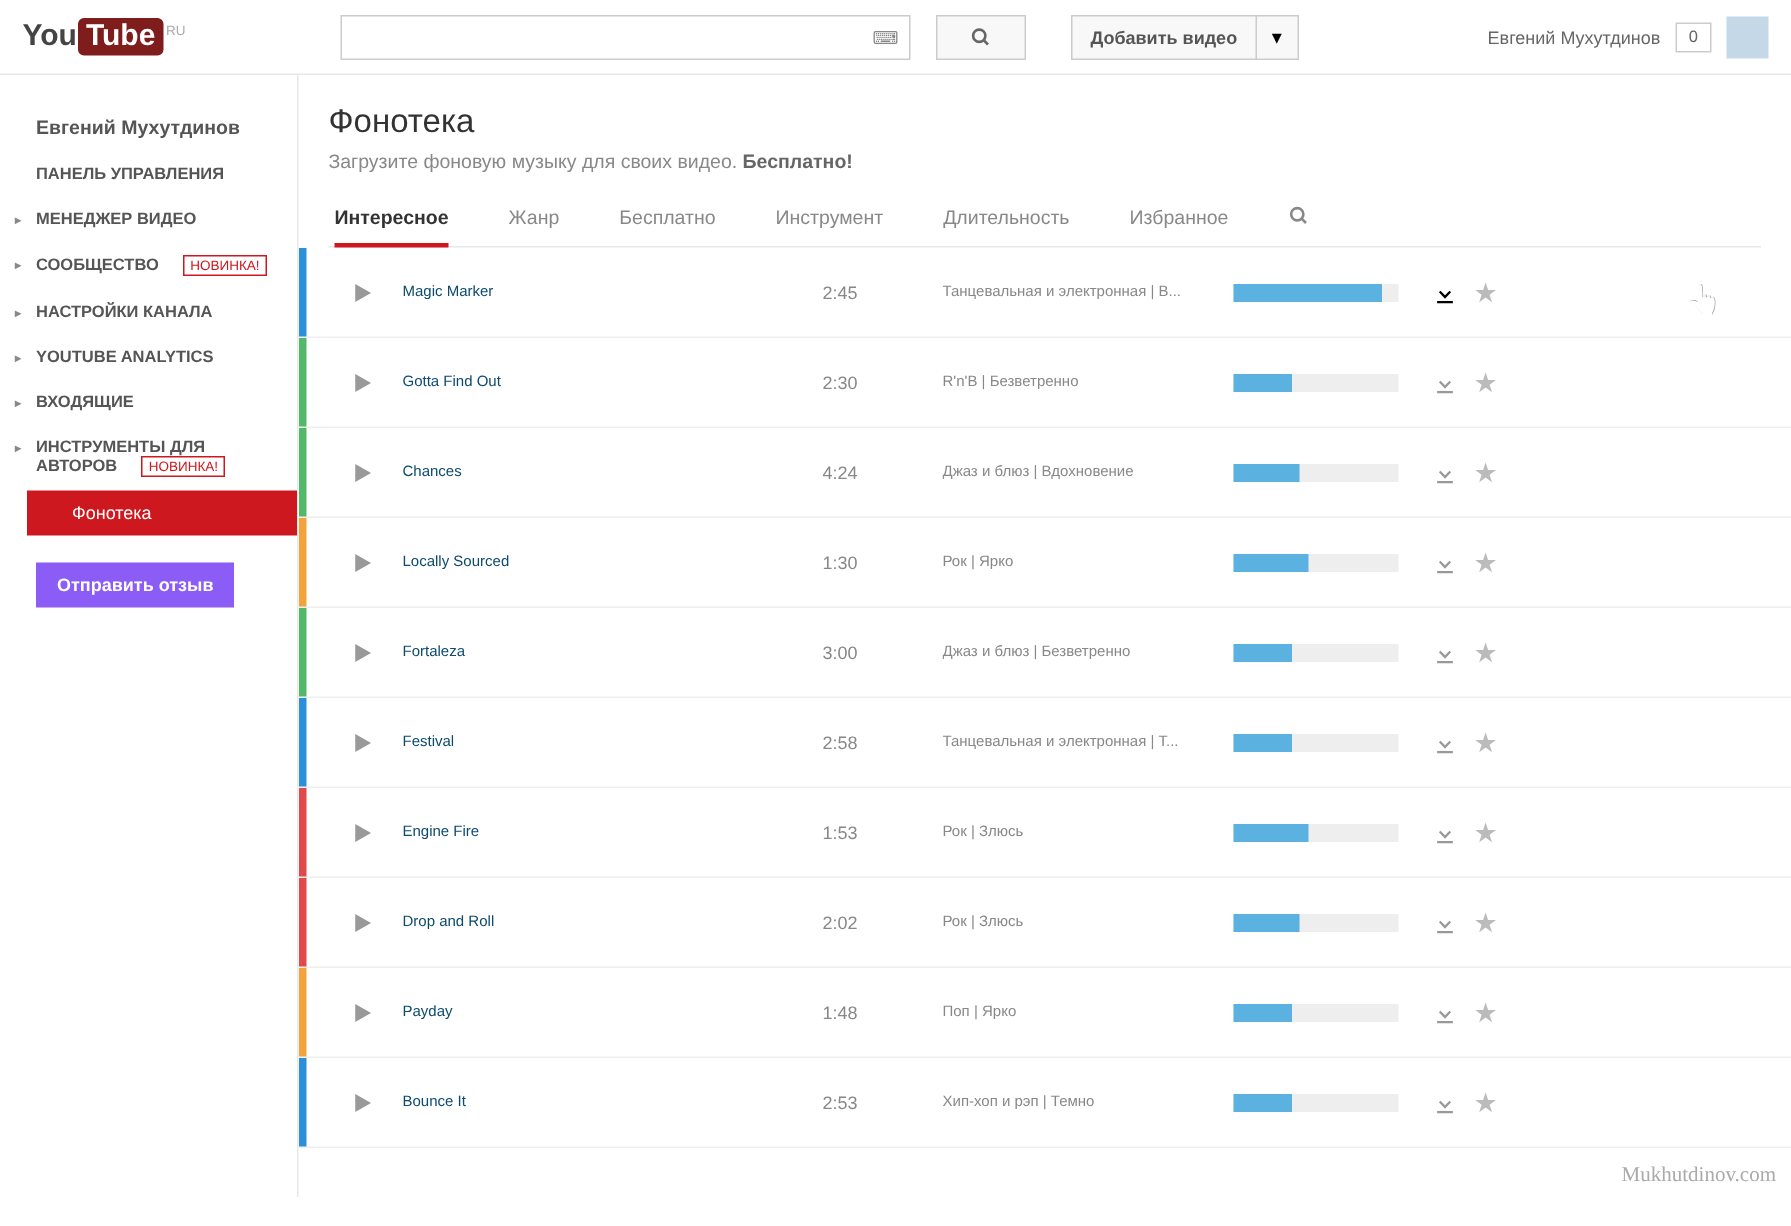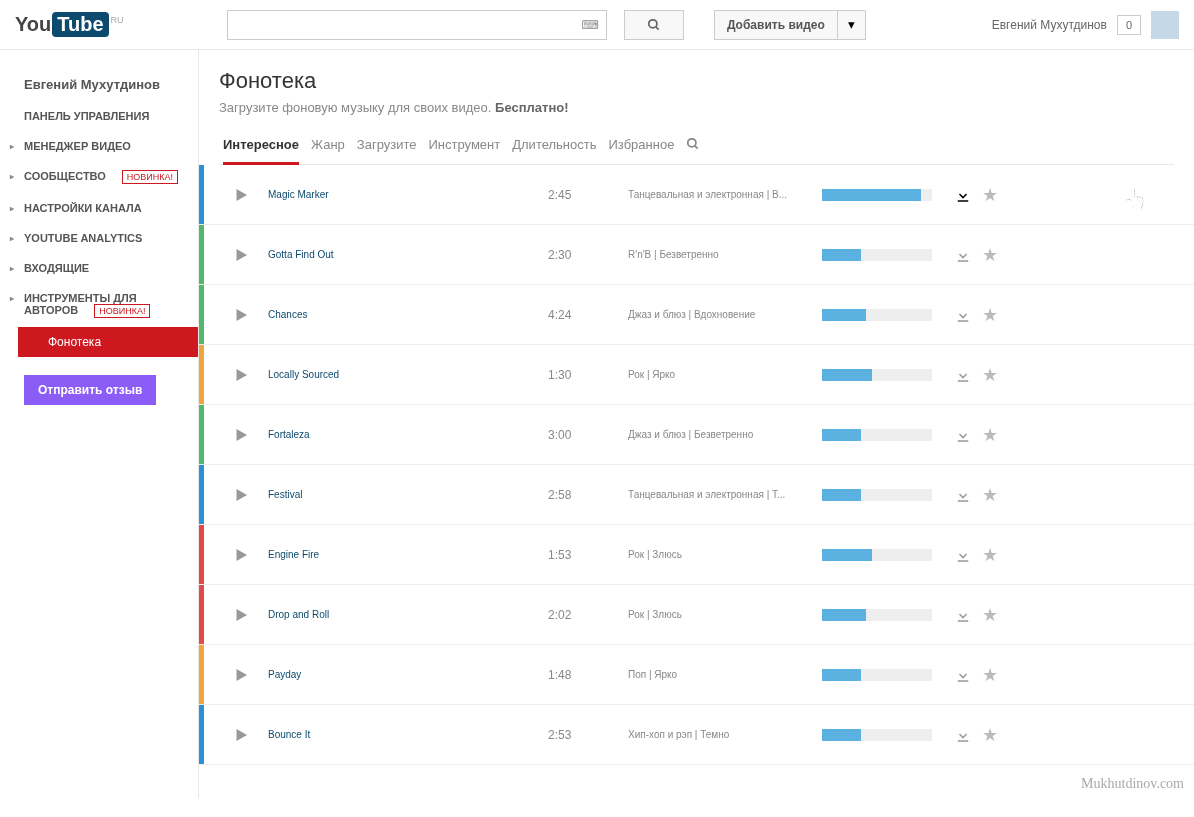--- a/index.html
+++ b/index.html
@@ -1,20 +1,20 @@
 <!DOCTYPE html>
 <html><head>
 <meta charset="utf-8">
 <style>
 * { margin: 0; padding: 0; box-sizing: border-box; }
 body { font-family: Arial, sans-serif; font-size: 13px; background: #fff; color: #333; width: 1194px; }
 .header { height: 50px; border-bottom: 1px solid #e8e8e8; display: flex; align-items: center; padding: 0 15px; }
 .logo { display: flex; align-items: center; margin-right: 25px; }
 .logo-you { color: #444; font-size: 20px; font-weight: bold; }
-.logo-tube { background: #0c4a6e; color: #fff; font-size: 20px; font-weight: bold; padding: 1px 5px; border-radius: 4px; margin-left: 1px; }
+.logo-tube { background: #7f1d1d; color: #fff; font-size: 20px; font-weight: bold; padding: 1px 5px; border-radius: 4px; margin-left: 1px; }
 .logo-ru { color: #aaa; font-size: 9px; position: relative; top: -5px; left: 2px; }
 .search-wrap { display: flex; margin-left: 80px; }
 .search-input { width: 380px; height: 30px; border: 1px solid #ccc; padding: 0 8px; }
 .kb-icon { position: relative; left: -25px; top: 8px; color: #888; font-size: 12px; }
 .search-btn { width: 60px; height: 30px; border: 1px solid #ccc; background: #f8f8f8; cursor: pointer; }
 .upload-wrap { display: flex; margin-left: 30px; }
 .upload-btn { height: 30px; border: 1px solid #ccc; background: #f8f8f8; padding: 0 12px; cursor: pointer; font-size: 12px; font-weight: bold; color: #555; }
 .upload-drop { width: 28px; height: 30px; border: 1px solid #ccc; border-left: none; background: #f8f8f8; cursor: pointer; }
 .user-area { margin-left: auto; display: flex; align-items: center; gap: 10px; }
 .user-name-top { color: #666; font-size: 12px; }
@@ -26,21 +26,21 @@
 .side-item.user { font-size: 13px; }
 .side-item .chev { position: absolute; left: 10px; top: 11px; font-size: 8px; color: #888; }
 .badge-new { display: inline-block; border: 1px solid #cc181e; color: #cc181e; font-size: 9px; padding: 1px 4px; margin-left: 16px; font-weight: normal; }
 .side-sub { background: #cc181e; color: #fff; padding: 8px 12px 8px 30px; font-size: 12px; margin-left: 18px; margin-right: 0; }
 .feedback-btn { margin: 18px 0 0 24px; background: #8b5cf6; color: #fff; border: none; padding: 8px 14px; font-size: 12px; font-weight: bold; cursor: pointer; }
 .main { flex: 1; border-left: 1px solid #e8e8e8; padding: 18px 0 18px 0; position: relative; }
 .main-inner { padding: 0 20px; }
 .title { font-size: 22px; color: #333; margin-bottom: 6px; font-weight: normal; }
 .subtitle { color: #888; font-size: 13px; margin-bottom: 22px; }
 .subtitle strong { color: #666; }
-.tabs { display: flex; gap: 12px; border-bottom: 1px solid #e8e8e8; padding: 0 4px; }
+.tabs { display: flex; gap: 40px; border-bottom: 1px solid #e8e8e8; padding: 0 4px; }
 .tab { padding: 0 0 10px 0; color: #888; font-size: 13px; cursor: pointer; }
 .tab.active { color: #333; font-weight: bold; border-bottom: 3px solid #cc181e; margin-bottom: -1px; }
 .tab-search { color: #888; padding-bottom: 10px; }
 .tracks { position: relative; }
 .scroll-area { max-height: 615px; overflow-y: scroll; }
 .track { display: flex; align-items: center; height: 60px; border-bottom: 1px solid #eee; position: relative; }
 .stripe { width: 5px; height: 100%; }
 .play { margin: 0 18px 0 28px; color: #888; cursor: pointer; }
 .tname { flex: 0 0 280px; font-size: 10px; color: #0c4a6e; }
 .tdur { flex: 0 0 80px; color: #888; font-size: 12px; }
@@ -103,21 +103,21 @@
 
   <div class="main">
     <div class="main-inner">
       <h1 class="title">Фонотека</h1>
       <div class="subtitle">
         <span>Загрузите фоновую музыку для своих видео. </span><strong>Бесплатно!</strong>
       </div>
       <div class="tabs" id="tabs-row">
           <div class="tab active">Интересное</div>
           <div class="tab">Жанр</div>
-          <div class="tab">Загрузите</div>
+          <div class="tab">Бесплатно</div>
           <div class="tab">Инструмент</div>
           <div class="tab">Длительность</div>
           <div class="tab">Избранное</div>
           <div class="tab-search">
             <svg width="14" height="14" viewBox="0 0 24 24" fill="none" stroke="#888" stroke-width="3">
               <circle cx="10" cy="10" r="7"></circle>
               <line x1="20" y1="20" x2="15" y2="15"></line>
             </svg>
           </div>
         </div>

